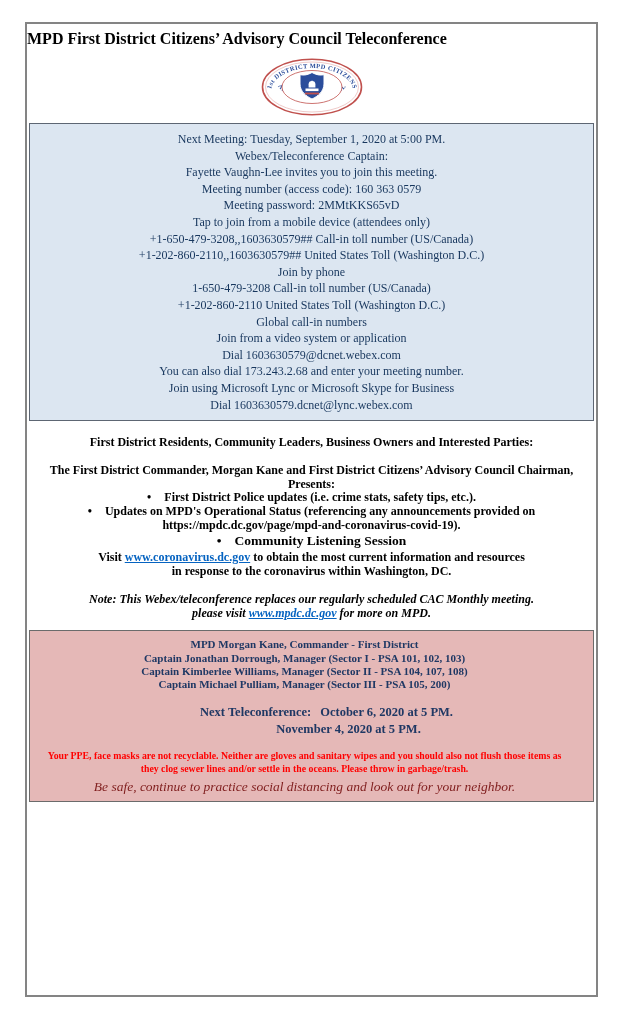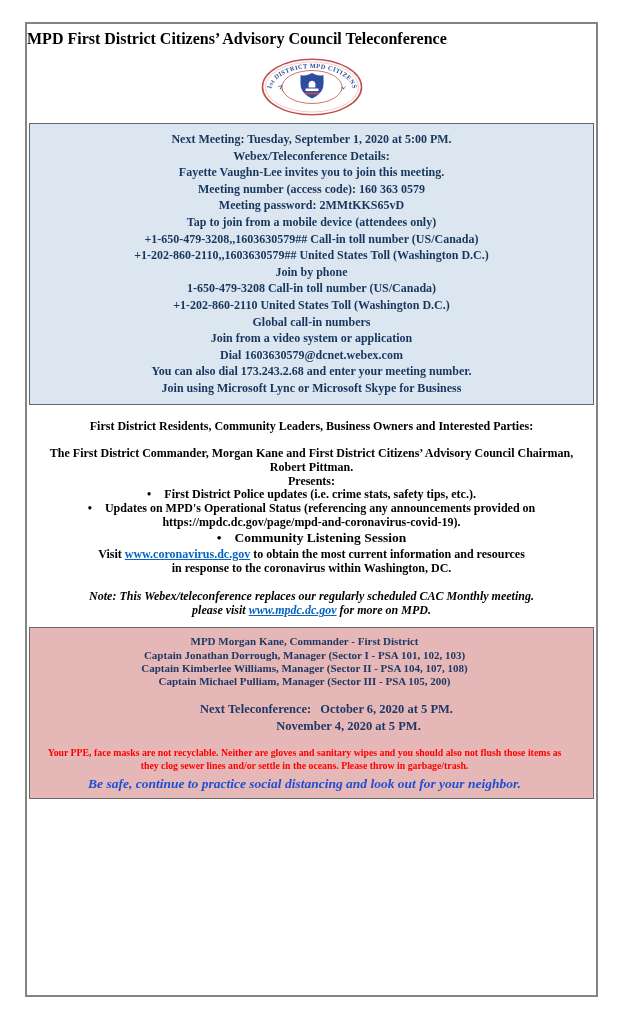--- a/index.html
+++ b/index.html
@@ -12,21 +12,21 @@
     position:absolute;left:25px;top:22px;width:573px;height:975px;
     border:2px solid #848484;box-sizing:border-box;background:#fff;overflow:hidden;
   }
   .page-title{
     margin-top:4px;text-align:left;font-weight:bold;font-size:16px;line-height:22px;color:#000;
   }
   .logo-wrap{text-align:center;margin-top:8px;line-height:0;}
   
   .meeting-box{
     margin:7px 2px 0 2px;background:#dce6f1;border:1.5px solid #5d6673;
-    padding:7px 2px;text-align:center;color:#17365d;font-weight:bold;
+    padding:7px 2px;text-align:center;color:#17365d;font-weight:normal;
     font-size:12px;line-height:16.6px;box-sizing:border-box;
   }
   
   .body-sec{
     margin-top:15px;text-align:center;color:#000;font-weight:bold;
     font-size:12px;line-height:13.7px;
   }
   .gap{height:14px;}
   .bullet{display:inline-block;margin-right:13px;}
   .cls-line{font-size:13.5px;line-height:18px;}
@@ -37,21 +37,21 @@
   .roster-box{
     margin:10px 2px 0 2px;background:#e5b8b7;border:1.5px solid #6b6b6b;
     padding:7px 16px 6px 2px;text-align:center;color:#1f3864;font-weight:bold;
     font-size:11px;line-height:13.2px;box-sizing:border-box;
   }
   .tele-wrap{margin-top:13px;font-size:12.5px;line-height:17px;text-align:center;}
   .tele-inner{display:inline-block;text-align:left;}
   .tele-label{margin-right:9px;margin-left:44px;}
   .tele-ghost{visibility:hidden;margin-right:9px;}
   .ppe{margin-top:12px;color:#ff0000;font-size:9.8px;line-height:12.8px;font-weight:bold;}
-  .besafe{margin-top:2px;color:#1d4ed8;font-size:13.5px;line-height:17px;font-style:italic;font-weight:bold;}
+  .besafe{margin-top:2px;color:#7f1d1d;font-size:13.5px;line-height:17px;font-style:italic;font-weight:normal;}
 </style>
 </head>
 <body>
 
 <div class="sheet">
 
   <div class="page-title">MPD First District Citizens’ Advisory Council Teleconference</div>
 
   <div class="logo-wrap">
     <svg width="104" height="58" viewBox="0 0 104 58">
@@ -71,42 +71,42 @@
       <path d="M52,14.5 c4.5,2.6 8.5,3 12,2.2 v9.3 c0,7.5 -6.5,12.5 -12,15 c-5.5,-2.5 -12,-7.5 -12,-15 v-9.3 c3.5,0.8 7.5,0.4 12,-2.2 z" fill="#2b4d9b" stroke="#ffffff" stroke-width="1"></path>
       <path d="M48.6,29.5 h6.8 v-3.2 a3.4,3.4 0 0 0 -6.8,0 z" fill="#ffffff"></path>
       <rect x="51.6" y="22.6" width="0.9" height="3.6" fill="#ffffff"></rect>
       <rect x="45.5" y="30.5" width="13" height="2.6" fill="#ffffff"></rect>
       <rect x="45" y="34.6" width="14" height="1.8" fill="#c0504d"></rect>
     </svg>
   </div>
 
   <div class="meeting-box">
     <div>Next Meeting: Tuesday, September 1, 2020 at 5:00 PM.</div>
-    <div>Webex/Teleconference Details:</div>
+    <div>Webex/Teleconference Captain:</div>
     <div>Fayette Vaughn-Lee invites you to join this meeting.</div>
     <div>Meeting number (access code): 160 363 0579</div>
     <div>Meeting password: 2MMtKKS65vD</div>
     <div>Tap to join from a mobile device (attendees only)</div>
     <div>+1-650-479-3208,,1603630579## Call-in toll number (US/Canada)</div>
     <div>+1-202-860-2110,,1603630579## United States Toll (Washington D.C.)</div>
     <div>Join by phone</div>
     <div>1-650-479-3208 Call-in toll number (US/Canada)</div>
     <div>+1-202-860-2110 United States Toll (Washington D.C.)</div>
     <div>Global call-in numbers</div>
     <div>Join from a video system or application</div>
     <div>Dial 1603630579@dcnet.webex.com</div>
     <div>You can also dial 173.243.2.68 and enter your meeting number.</div>
     <div>Join using Microsoft Lync or Microsoft Skype for Business</div>
+    <div>Dial 1603630579.dcnet@lync.webex.com</div>
   </div>
 
   <div class="body-sec">
     <div>First District Residents, Community Leaders, Business Owners and Interested Parties:</div>
     <div class="gap"></div>
     <div>The First District Commander, Morgan Kane and First District Citizens’ Advisory Council Chairman,</div>
-    <div>Robert Pittman.</div>
     <div>Presents:</div>
     <div>
       <span class="bullet">•</span><span>First District Police updates (i.e. crime stats, safety tips, etc.).</span>
     </div>
     <div>
       <span class="bullet">•</span><span>Updates on MPD's Operational Status (referencing any announcements provided on</span>
     </div>
     <div>https://mpdc.dc.gov/page/mpd-and-coronavirus-covid-19).</div>
     <div class="cls-line">
       <span class="bullet">•</span><span>Community Listening Session</span>

